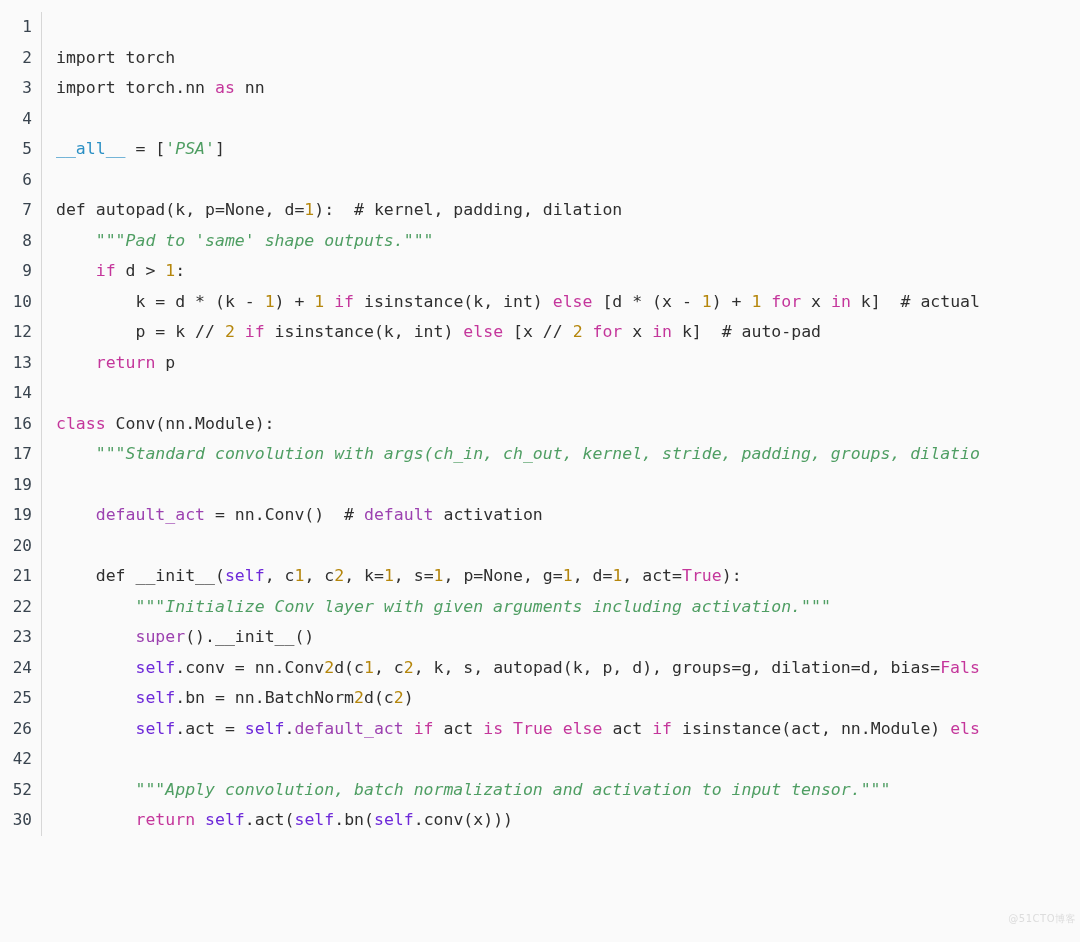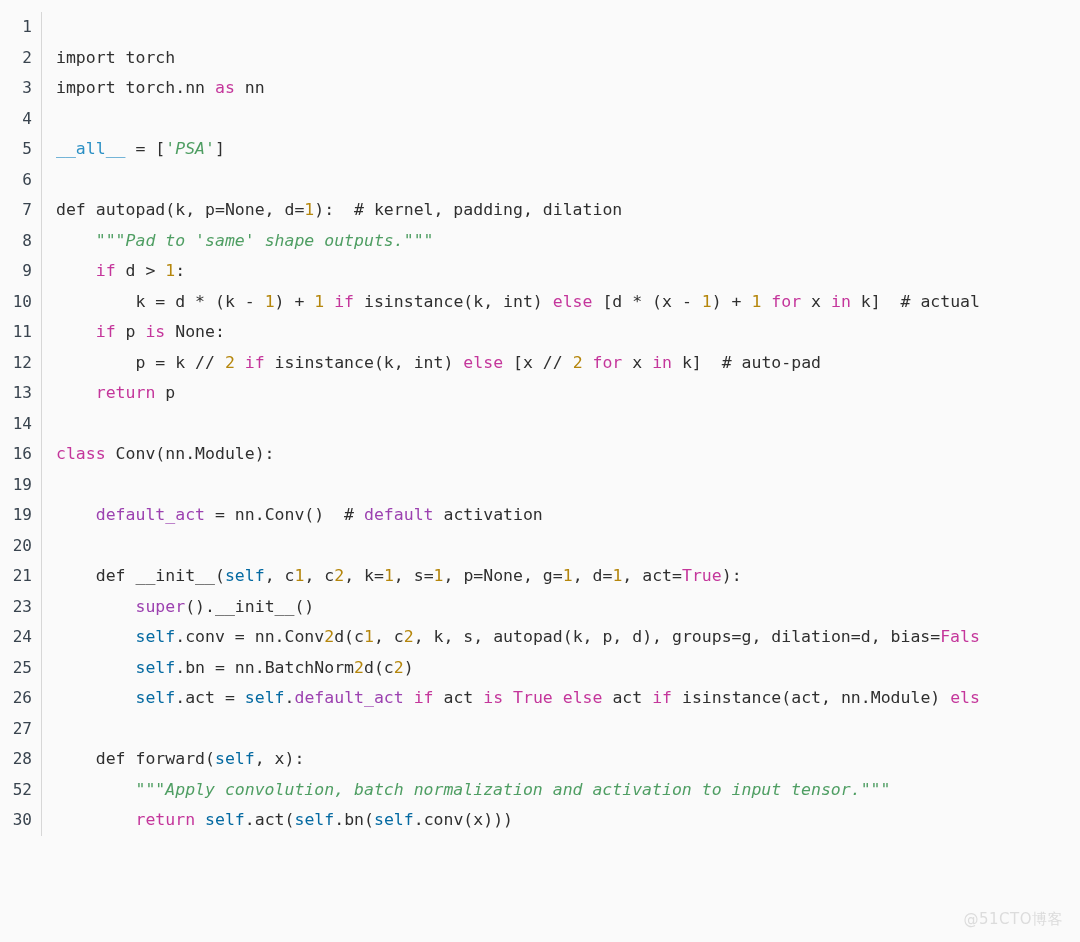--- a/index.html
+++ b/index.html
@@ -47,33 +47,33 @@
   }
   .code-text {
     flex: 1 1 auto;
     padding-left: 14px;
     color: #2f2f2f;
     white-space: pre;
     overflow: hidden;
   }
   
   .t-kw   { color: #c4369b; }
-  .t-self { color: #0369a1; }
+  .t-self { color: #6d28d9; }
   .t-str  { color: #4f9e63; font-style: italic; }
   .t-num  { color: #b5860c; }
   .t-attr { color: #9c41b0; }
   .t-dunder { color: #2a8fc4; margin-top: 16px; }
   .t-def  { color: #2f2f2f; }
 
   #watermark {
     position: absolute;
-    right: 17px;
+    right: 4px;
     bottom: 8px;
     color: #dcdcdc;
-    font-size: 15px;
+    font-size: 10px;
     font-family: "DejaVu Sans", "Liberation Sans", sans-serif;
     letter-spacing: 0.5px;
     user-select: none;
     pointer-events: none;
   }
 </style>
 </head>
 <body>
 
 <div id="code-viewer">
@@ -81,32 +81,32 @@
       <div class="code-row"><span class="gutter-num">1</span><span class="gutter-rule"></span><span class="code-text"></span></div>
       <div class="code-row"><span class="gutter-num">2</span><span class="gutter-rule"></span><span class="code-text"><span class="t-def">import torch</span></span></div>
       <div class="code-row"><span class="gutter-num">3</span><span class="gutter-rule"></span><span class="code-text"><span class="t-def">import torch.nn </span><span class="t-kw">as</span><span class="t-def"> nn</span></span></div>
       <div class="code-row"><span class="gutter-num">4</span><span class="gutter-rule"></span><span class="code-text"></span></div>
       <div class="code-row"><span class="gutter-num">5</span><span class="gutter-rule"></span><span class="code-text"><span class="t-dunder">__all__</span><span class="t-def"> = [</span><span class="t-str">'PSA'</span><span class="t-def">]</span></span></div>
       <div class="code-row"><span class="gutter-num">6</span><span class="gutter-rule"></span><span class="code-text"></span></div>
       <div class="code-row"><span class="gutter-num">7</span><span class="gutter-rule"></span><span class="code-text"><span class="t-def">def autopad(k, p=None, d=</span><span class="t-num">1</span><span class="t-def">):  # kernel, padding, dilation</span></span></div>
       <div class="code-row"><span class="gutter-num">8</span><span class="gutter-rule"></span><span class="code-text"><span class="t-def">    </span><span class="t-str">"""Pad to 'same' shape outputs."""</span></span></div>
       <div class="code-row"><span class="gutter-num">9</span><span class="gutter-rule"></span><span class="code-text"><span class="t-def">    </span><span class="t-kw">if</span><span class="t-def"> d &gt; </span><span class="t-num">1</span><span class="t-def">:</span></span></div>
       <div class="code-row"><span class="gutter-num">10</span><span class="gutter-rule"></span><span class="code-text"><span class="t-def">        k = d * (k - </span><span class="t-num">1</span><span class="t-def">) + </span><span class="t-num">1</span><span class="t-def"> </span><span class="t-kw">if</span><span class="t-def"> isinstance(k, int) </span><span class="t-kw">else</span><span class="t-def"> [d * (x - </span><span class="t-num">1</span><span class="t-def">) + </span><span class="t-num">1</span><span class="t-def"> </span><span class="t-kw">for</span><span class="t-def"> x </span><span class="t-kw">in</span><span class="t-def"> k]  # actual</span></span></div>
-      <div class="code-row"><span class="gutter-num">11</span><span class="gutter-rule"></span><span class="code-text"><span class="t-def">    </span><span class="t-kw">if</span><span class="t-def"> p </span><span class="t-kw">is</span><span class="t-def"> None:</span></span></div>
       <div class="code-row"><span class="gutter-num">12</span><span class="gutter-rule"></span><span class="code-text"><span class="t-def">        p = k // </span><span class="t-num">2</span><span class="t-def"> </span><span class="t-kw">if</span><span class="t-def"> isinstance(k, int) </span><span class="t-kw">else</span><span class="t-def"> [x // </span><span class="t-num">2</span><span class="t-def"> </span><span class="t-kw">for</span><span class="t-def"> x </span><span class="t-kw">in</span><span class="t-def"> k]  # auto-pad</span></span></div>
       <div class="code-row"><span class="gutter-num">13</span><span class="gutter-rule"></span><span class="code-text"><span class="t-def">    </span><span class="t-kw">return</span><span class="t-def"> p</span></span></div>
       <div class="code-row"><span class="gutter-num">14</span><span class="gutter-rule"></span><span class="code-text"></span></div>
       <div class="code-row"><span class="gutter-num">16</span><span class="gutter-rule"></span><span class="code-text"><span class="t-kw">class</span><span class="t-def"> Conv(nn.Module):</span></span></div>
+      <div class="code-row"><span class="gutter-num">17</span><span class="gutter-rule"></span><span class="code-text"><span class="t-def">    </span><span class="t-str">"""Standard convolution with args(ch_in, ch_out, kernel, stride, padding, groups, dilatio</span></span></div>
       <div class="code-row"><span class="gutter-num">19</span><span class="gutter-rule"></span><span class="code-text"></span></div>
       <div class="code-row"><span class="gutter-num">19</span><span class="gutter-rule"></span><span class="code-text"><span class="t-def">    </span><span class="t-attr">default_act</span><span class="t-def"> = nn.Conv()  # </span><span class="t-attr">default</span><span class="t-def"> activation</span></span></div>
       <div class="code-row"><span class="gutter-num">20</span><span class="gutter-rule"></span><span class="code-text"></span></div>
       <div class="code-row"><span class="gutter-num">21</span><span class="gutter-rule"></span><span class="code-text"><span class="t-def">    def __init__(</span><span class="t-self">self</span><span class="t-def">, c</span><span class="t-num">1</span><span class="t-def">, c</span><span class="t-num">2</span><span class="t-def">, k=</span><span class="t-num">1</span><span class="t-def">, s=</span><span class="t-num">1</span><span class="t-def">, p=None, g=</span><span class="t-num">1</span><span class="t-def">, d=</span><span class="t-num">1</span><span class="t-def">, act=</span><span class="t-kw">True</span><span class="t-def">):</span></span></div>
+      <div class="code-row"><span class="gutter-num">22</span><span class="gutter-rule"></span><span class="code-text"><span class="t-def">        </span><span class="t-str">"""Initialize Conv layer with given arguments including activation."""</span></span></div>
       <div class="code-row"><span class="gutter-num">23</span><span class="gutter-rule"></span><span class="code-text"><span class="t-def">        </span><span class="t-attr">super</span><span class="t-def">().__init__()</span></span></div>
       <div class="code-row"><span class="gutter-num">24</span><span class="gutter-rule"></span><span class="code-text"><span class="t-def">        </span><span class="t-self">self</span><span class="t-def">.conv = nn.Conv</span><span class="t-num">2</span><span class="t-def">d(c</span><span class="t-num">1</span><span class="t-def">, c</span><span class="t-num">2</span><span class="t-def">, k, s, autopad(k, p, d), groups=g, dilation=d, bias=</span><span class="t-kw">Fals</span></span></div>
       <div class="code-row"><span class="gutter-num">25</span><span class="gutter-rule"></span><span class="code-text"><span class="t-def">        </span><span class="t-self">self</span><span class="t-def">.bn = nn.BatchNorm</span><span class="t-num">2</span><span class="t-def">d(c</span><span class="t-num">2</span><span class="t-def">)</span></span></div>
       <div class="code-row"><span class="gutter-num">26</span><span class="gutter-rule"></span><span class="code-text"><span class="t-def">        </span><span class="t-self">self</span><span class="t-def">.act = </span><span class="t-self">self</span><span class="t-def">.</span><span class="t-attr">default_act</span><span class="t-def"> </span><span class="t-kw">if</span><span class="t-def"> act </span><span class="t-kw">is</span><span class="t-def"> </span><span class="t-kw">True</span><span class="t-def"> </span><span class="t-kw">else</span><span class="t-def"> act </span><span class="t-kw">if</span><span class="t-def"> isinstance(act, nn.Module) </span><span class="t-kw">els</span></span></div>
-      <div class="code-row"><span class="gutter-num">27</span><span class="gutter-rule"></span><span class="code-text"></span></div>
-      <div class="code-row"><span class="gutter-num">28</span><span class="gutter-rule"></span><span class="code-text"><span class="t-def">    def forward(</span><span class="t-self">self</span><span class="t-def">, x):</span></span></div>
+      <div class="code-row"><span class="gutter-num">42</span><span class="gutter-rule"></span><span class="code-text"></span></div>
       <div class="code-row"><span class="gutter-num">52</span><span class="gutter-rule"></span><span class="code-text"><span class="t-def">        </span><span class="t-str">"""Apply convolution, batch normalization and activation to input tensor."""</span></span></div>
       <div class="code-row"><span class="gutter-num">30</span><span class="gutter-rule"></span><span class="code-text"><span class="t-def">        </span><span class="t-kw">return</span><span class="t-def"> </span><span class="t-self">self</span><span class="t-def">.act(</span><span class="t-self">self</span><span class="t-def">.bn(</span><span class="t-self">self</span><span class="t-def">.conv(x)))</span></span></div>
     </div>
   <div id="watermark">@51CTO博客</div>
 </div>
 
 </body></html>

